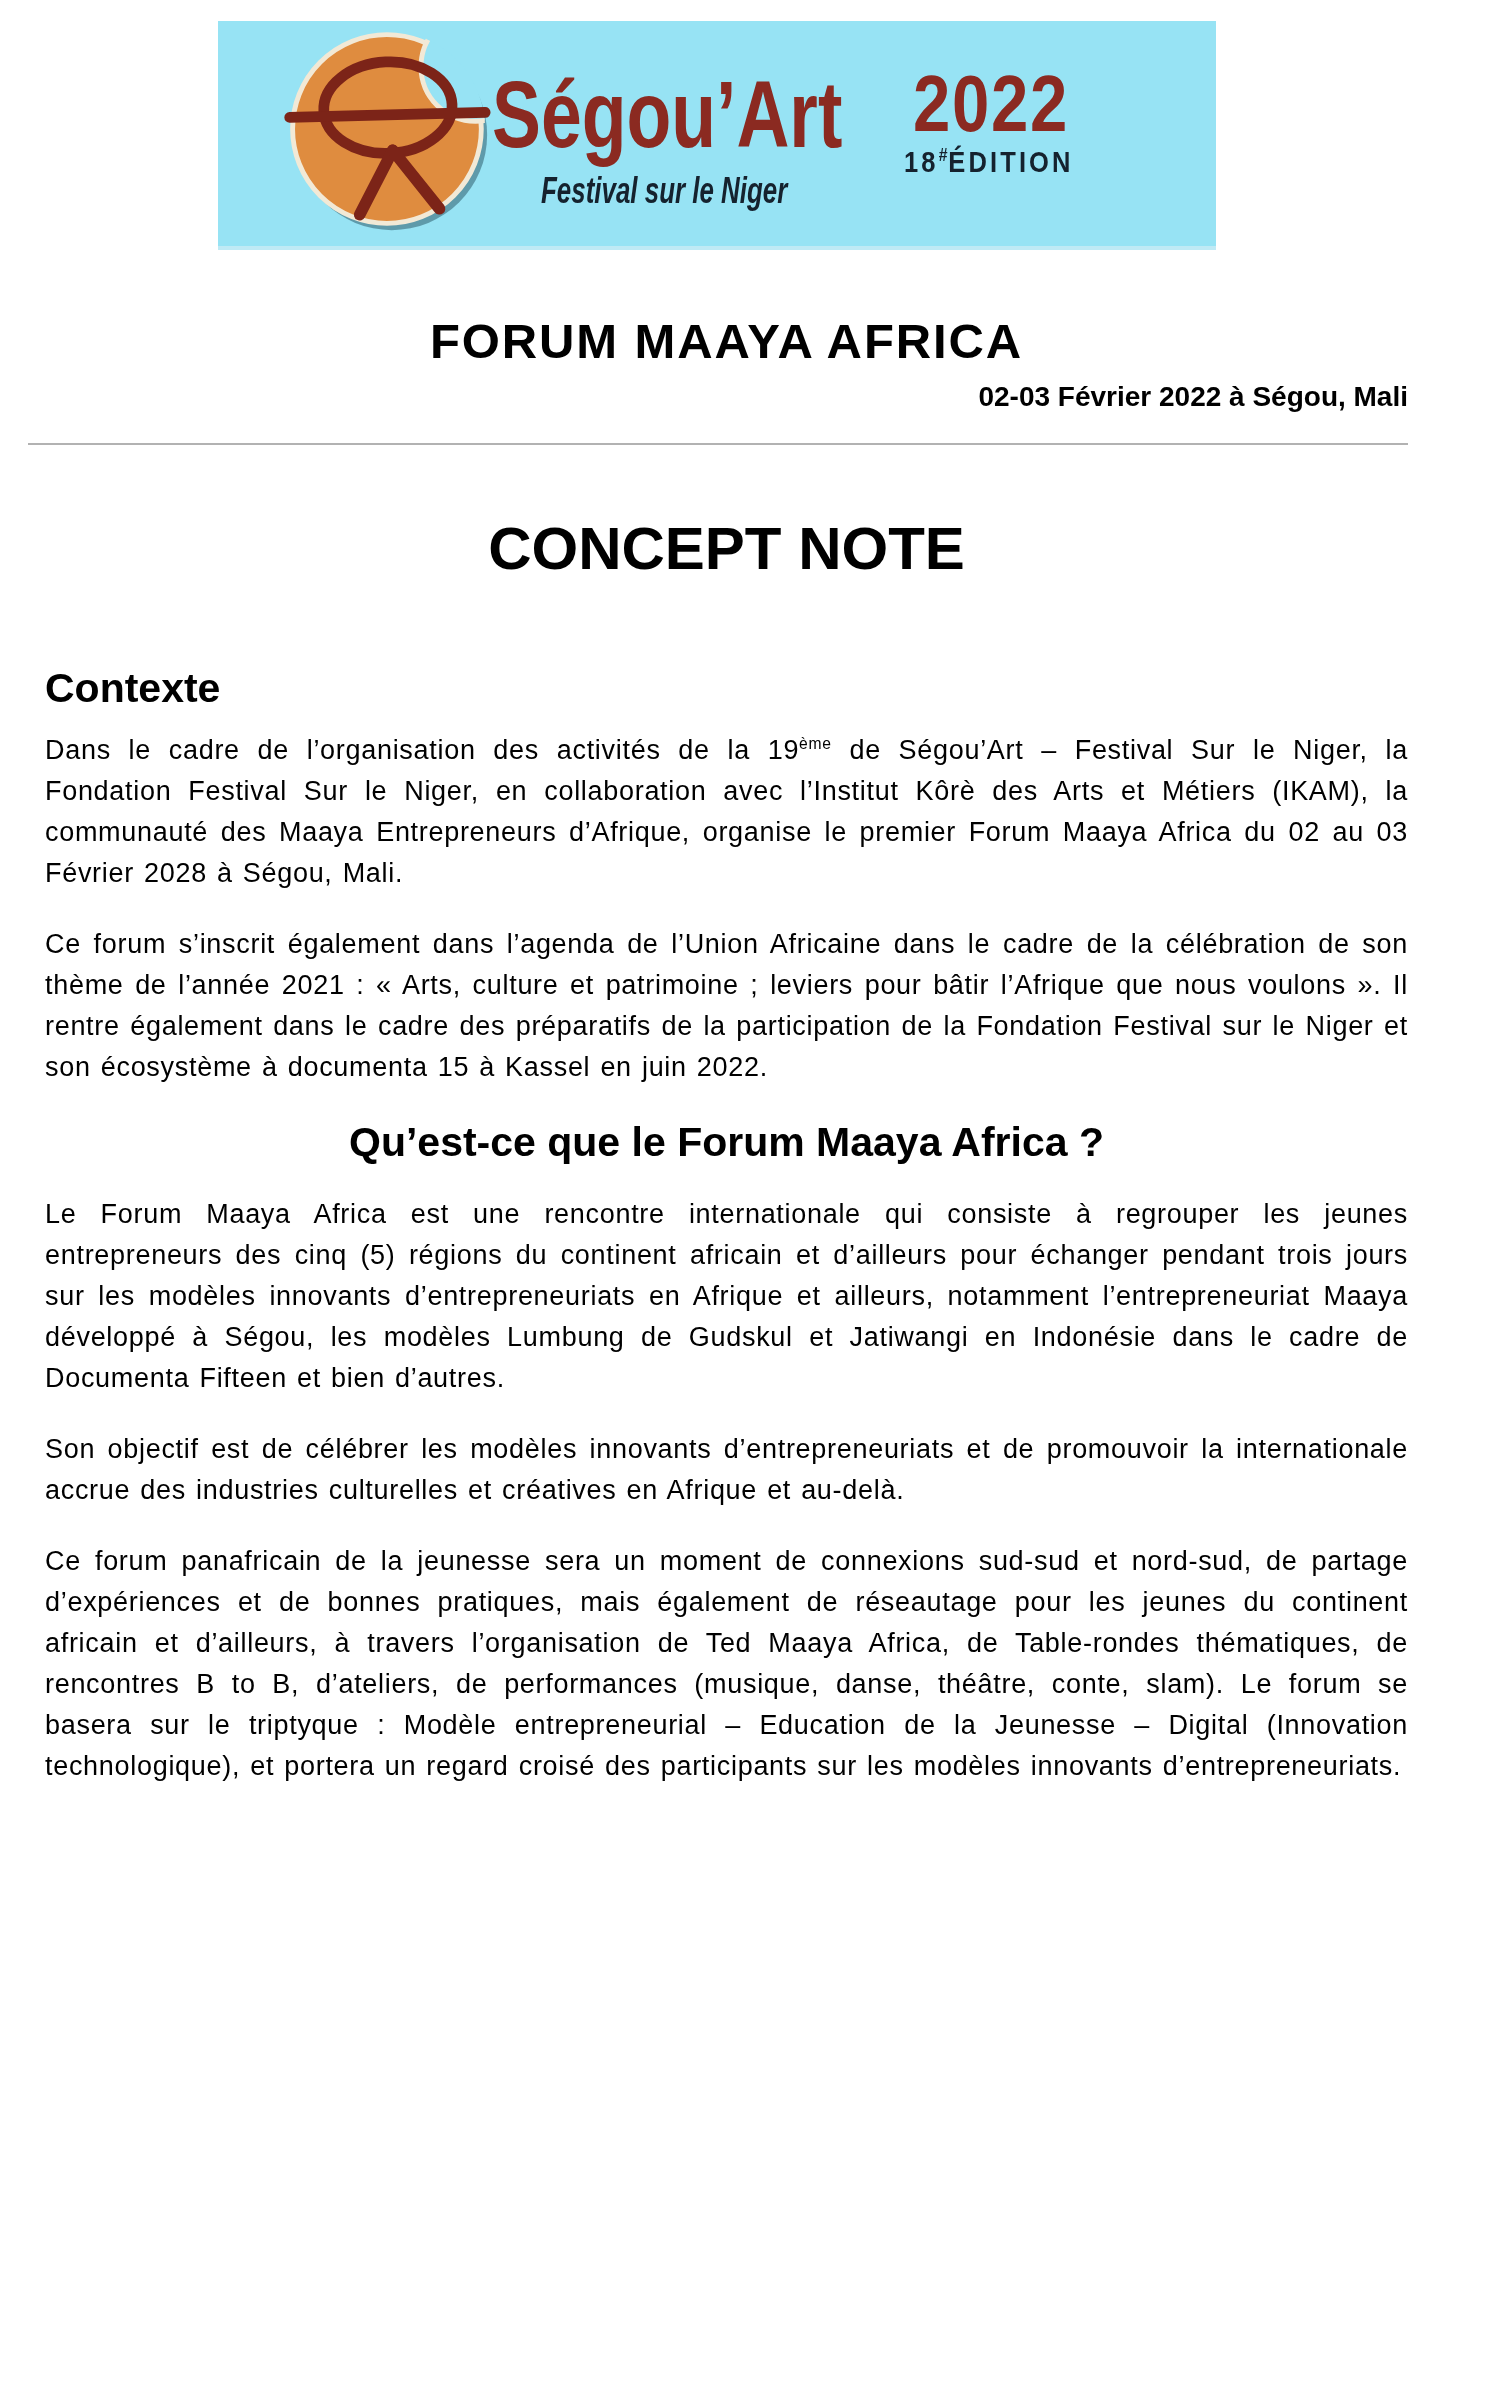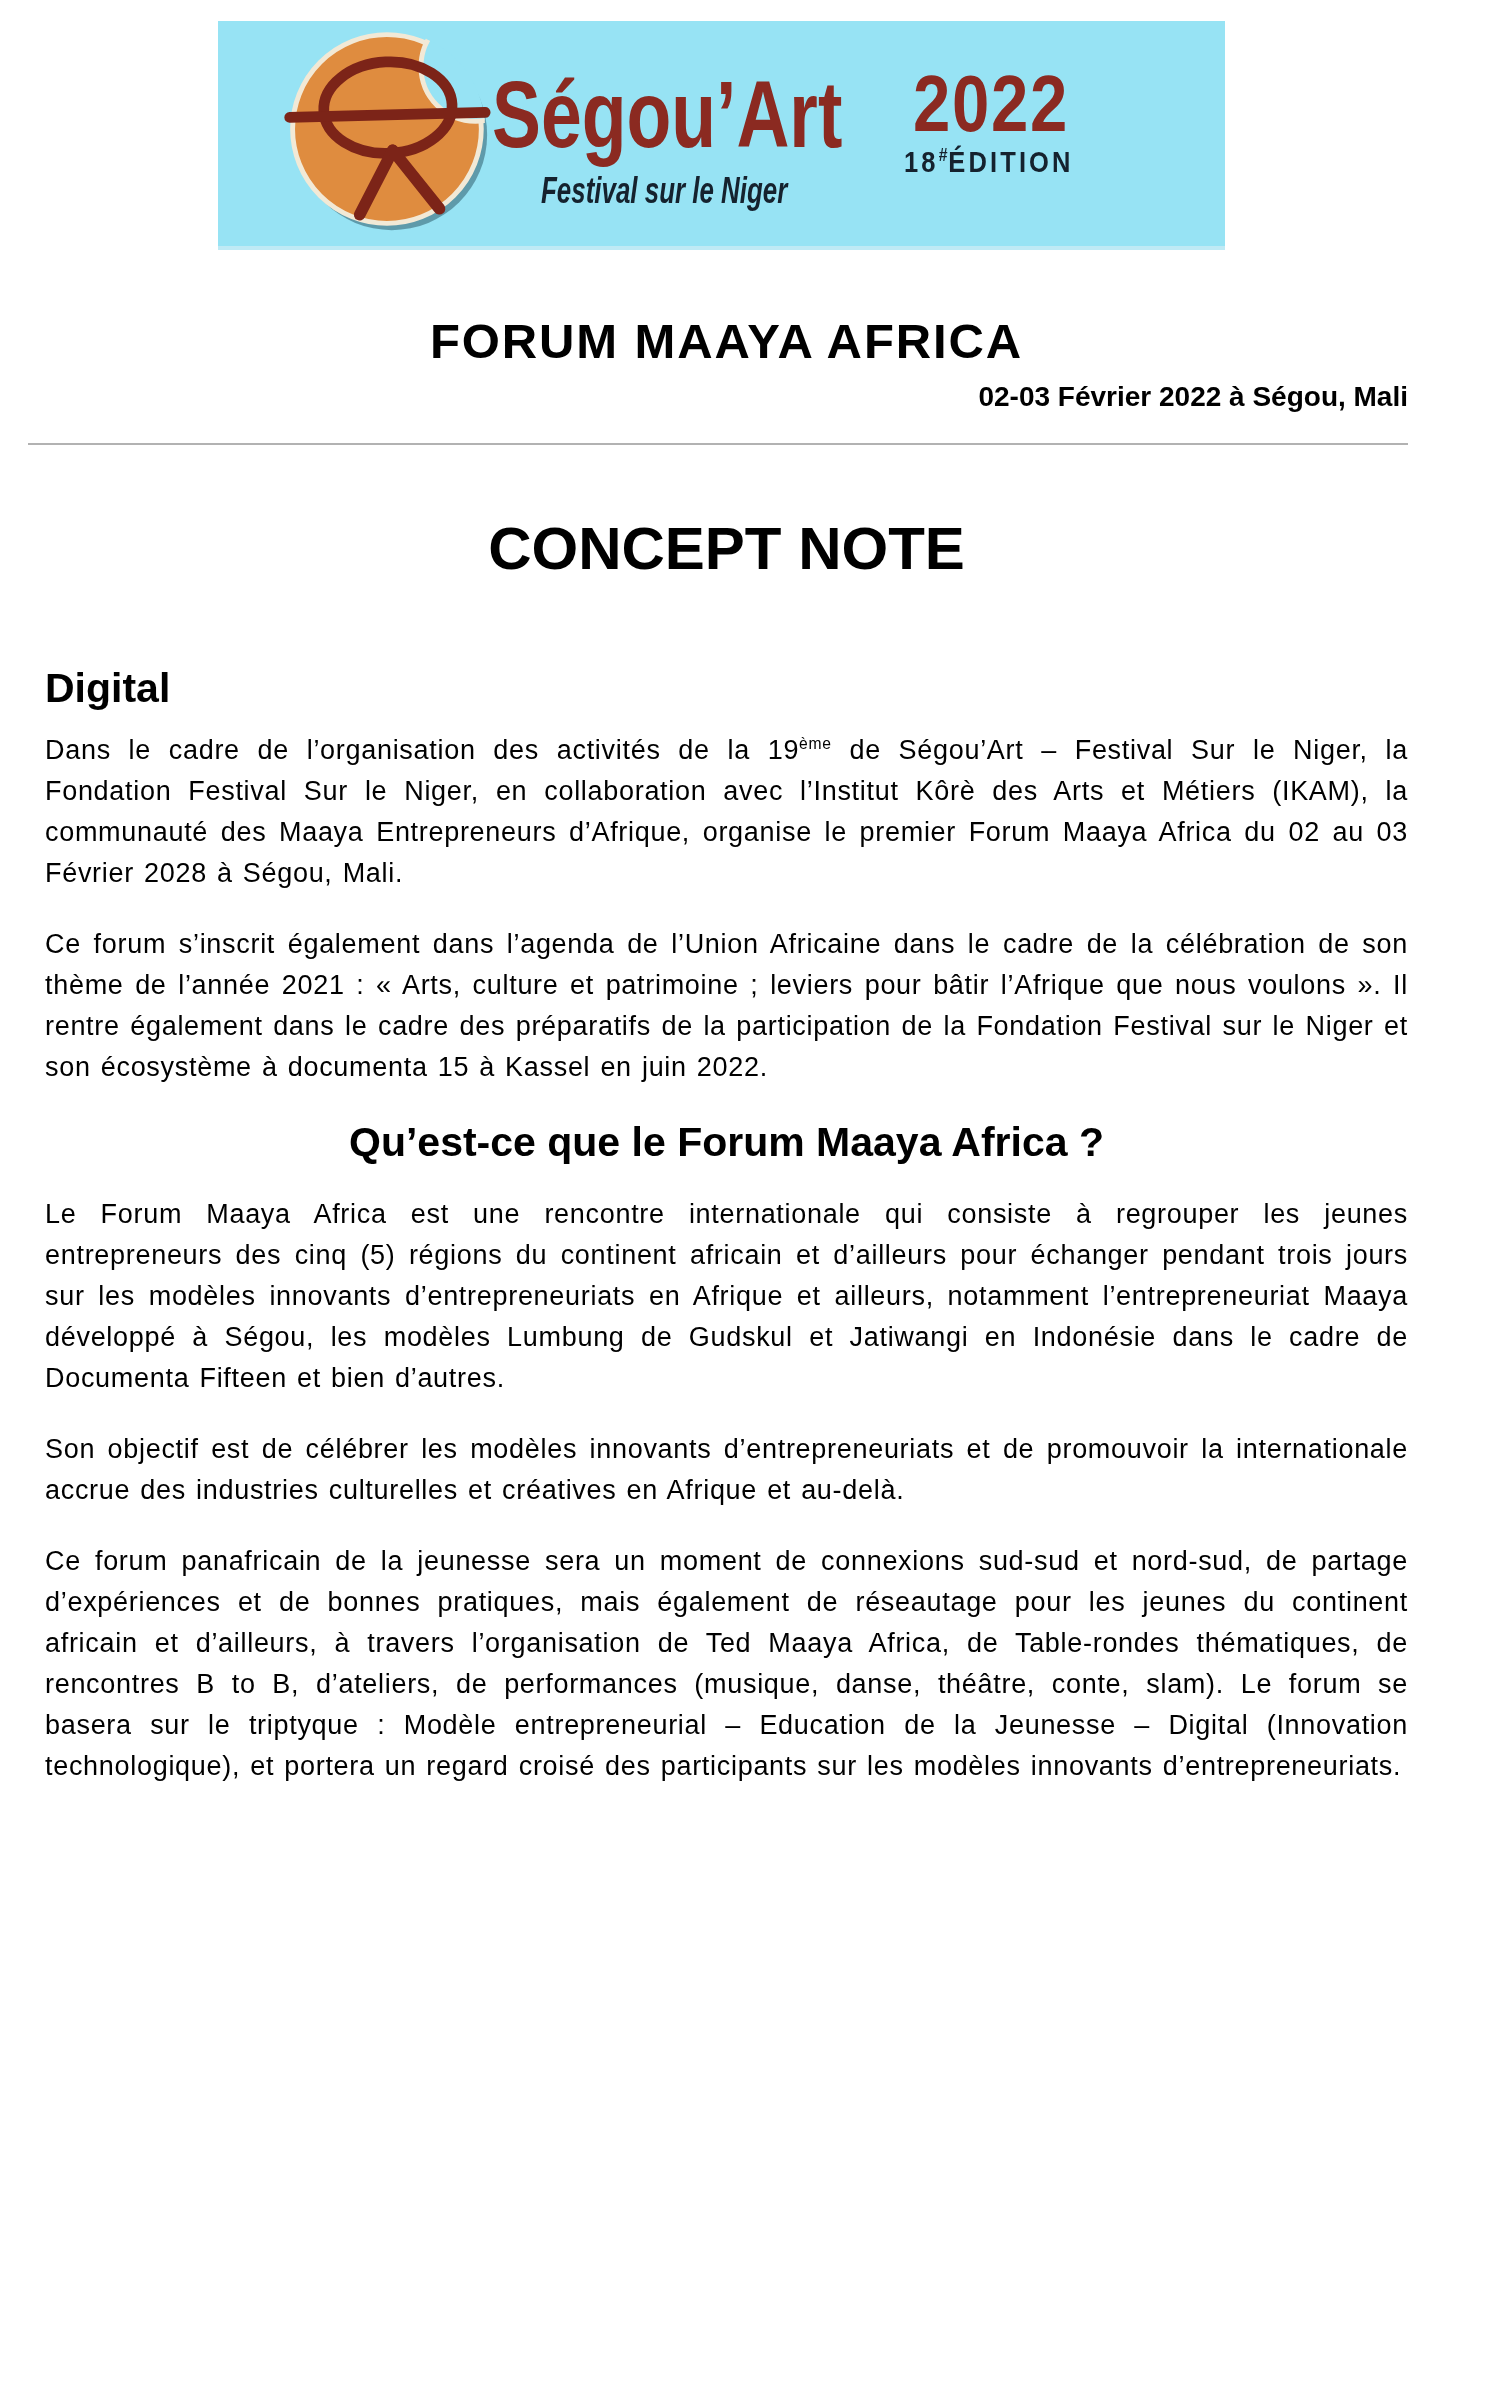--- a/index.html
+++ b/index.html
@@ -12,21 +12,20 @@
     color:#000;
     overflow:hidden;
   }
   
   .banner{
     position:relative;
     margin:20.6px 0 0 218px;
     width:998px;
     height:225px;
     border-bottom:4.7px solid #bfeaf5;
-    padding-left:9px;
   }
   .banner .logo-svg{position:absolute;left:60px;top:1.9px;}
   .brand-name{
     position:absolute;left:274px;top:47px;
     font-size:94px;font-weight:bold;line-height:1;
     transform:scaleX(.78);transform-origin:0 50%;
     white-space:nowrap;
   }
   .brand-tagline{
     position:absolute;left:323px;top:152px;
@@ -114,21 +113,21 @@
 
   <h1 class="doc-title">FORUM MAAYA AFRICA</h1>
   <div class="doc-subtitle">02-03 Février 2022 à Ségou, Mali</div>
 
   <hr class="rule">
 
   <main class="content">
     <h1 class="concept-heading">CONCEPT NOTE</h1>
 
     <section class="section-1">
-      <h2 class="section-heading">Digital</h2>
+      <h2 class="section-heading">Contexte</h2>
       <p><span>Dans le cadre de l’organisation des activités de la 19</span><sup>ème</sup><span> de Ségou’Art – Festival Sur le Niger, la Fondation Festival Sur le Niger, en collaboration avec l’Institut Kôrè des Arts et Métiers (IKAM), la communauté des Maaya Entrepreneurs d’Afrique, organise le premier Forum Maaya Africa du 02 au 03 Février 2028 à Ségou, Mali.</span></p>
       <p>Ce forum s’inscrit également dans l’agenda de l’Union Africaine dans le cadre de la célébration de son thème de l’année 2021 : « Arts, culture et patrimoine ; leviers pour bâtir l’Afrique que nous voulons ». Il rentre également dans le cadre des préparatifs de la participation de la Fondation Festival sur le Niger et son écosystème à documenta 15 à Kassel en juin 2022.</p>
     </section>
 
     <section class="section-2">
       <h2 class="section-heading">Qu’est-ce que le Forum Maaya Africa ?</h2>
       <p>Le Forum Maaya Africa est une rencontre internationale qui consiste à regrouper les jeunes entrepreneurs des cinq (5) régions du continent africain et d’ailleurs pour échanger pendant trois jours sur les modèles innovants d’entrepreneuriats en Afrique et ailleurs, notamment l’entrepreneuriat Maaya développé à Ségou, les modèles Lumbung de Gudskul et Jatiwangi en Indonésie dans le cadre de Documenta Fifteen et bien d’autres.</p>
       <p class="spaced">Son objectif est de célébrer les modèles innovants d’entrepreneuriats et de promouvoir la internationale accrue des industries culturelles et créatives en Afrique et au-delà.</p>
       <p class="spaced">Ce forum panafricain de la jeunesse sera un moment de connexions sud-sud et nord-sud, de partage d’expériences et de bonnes pratiques, mais également de réseautage pour les jeunes du continent africain et d’ailleurs, à travers l’organisation de Ted Maaya Africa, de Table-rondes thématiques, de rencontres B to B, d’ateliers, de performances (musique, danse, théâtre, conte, slam). Le forum se basera sur le triptyque : Modèle entrepreneurial – Education de la Jeunesse – Digital (Innovation technologique), et portera un regard croisé des participants sur les modèles innovants d’entrepreneuriats.</p>
     </section>

